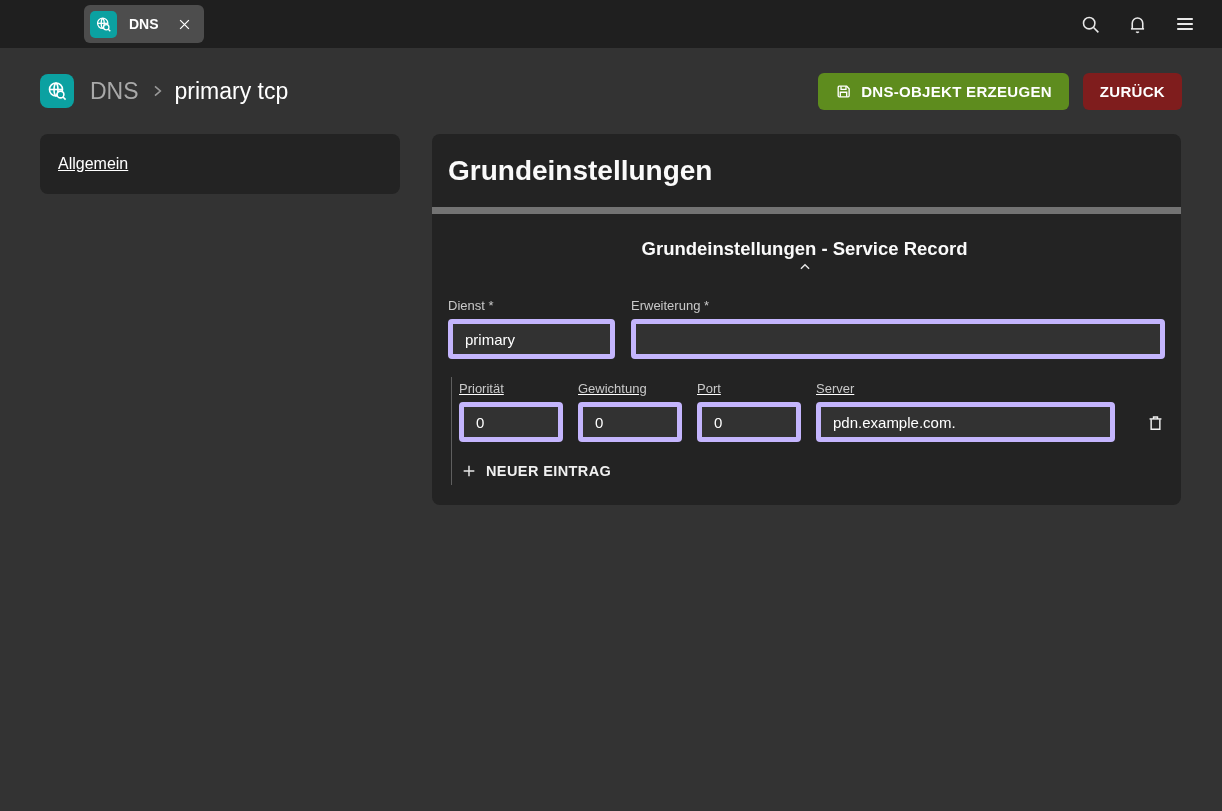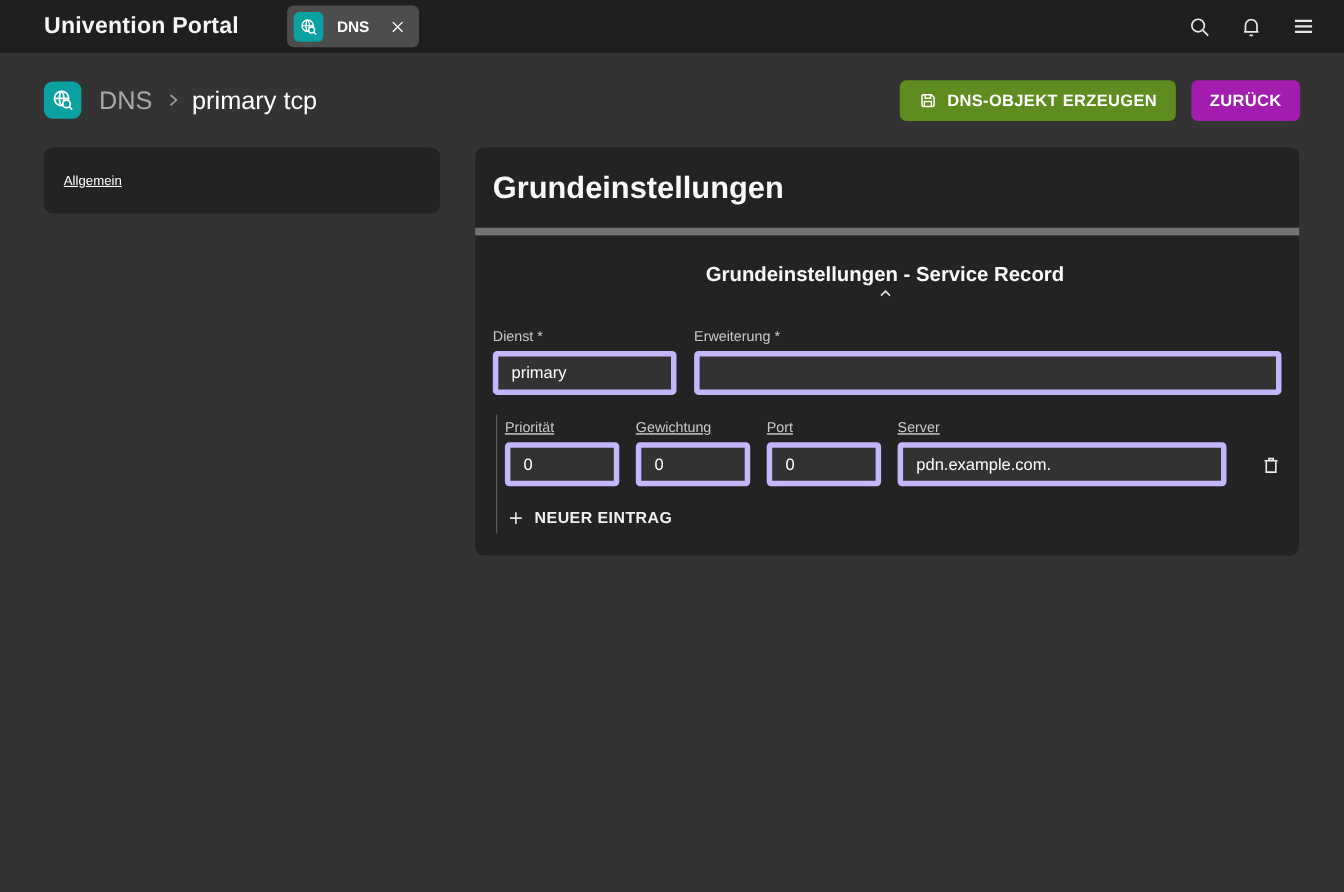--- a/index.html
+++ b/index.html
@@ -50,30 +50,30 @@
   .crumb-item { font-size:23px; color:#ffffff; }
   .head-actions { margin-left:auto; display:flex; align-items:center; gap:14px; }
   .btn {
     height:37px; border:none; border-radius:6px;
     font-family:"Liberation Sans", sans-serif;
     font-size:15px; font-weight:700; letter-spacing:.3px;
     color:#ffffff; cursor:pointer;
     display:flex; align-items:center; gap:9px; padding:0 17px;
   }
   .btn-primary { background:#5e8c1e; }
-  .btn-secondary { background:#a21caf; }
+  .btn-secondary { background:#7f1d1d; }
 
   
   .content { display:flex; align-items:flex-start; gap:32px; padding:0 42px 0 40px; }
   .side-card {
     flex:0 0 360px; height:60px;
     background:#232323; border-radius:8px;
     display:flex; align-items:center; padding:0 18px;
   }
-  .side-link { color:#ffffff; font-size:12px; text-decoration:underline; cursor:pointer; }
+  .side-link { color:#ffffff; font-size:16px; text-decoration:underline; cursor:pointer; }
 
   .panel {
     flex:1 1 auto;
     background:#232323; border-radius:8px;
     padding-bottom:20px;
   }
   .panel-header {
     padding:21px 16px 20px;
     font-size:28px; font-weight:700; color:#fafafa;
     border-bottom:7px solid #737373;
@@ -119,21 +119,20 @@
     color:#f0f0f0; font-family:"Liberation Sans", sans-serif;
     font-size:14.5px; font-weight:700; letter-spacing:.4px;
     padding:4px 2px;
   }
   .ttl-block { margin-top:26px; }
 </style>
 </head>
 <body>
 
 <div class="topbar">
-  <div class="topbar-title">Univention Portal</div>
 
   <div class="tab">
     <span class="tab-icon">
       <svg width="19" height="19" viewBox="0 0 24 24" fill="none" stroke="#ffffff" stroke-width="1.6">
         <circle cx="11" cy="10.5" r="6.5"></circle>
         <path d="M4.5 10.5h13"></path>
         <path d="M11 4c-2.6 2-2.6 11 0 13"></path>
         <path d="M11 4c2.6 2 2.6 11 0 13"></path>
         <circle cx="15.5" cy="15.5" r="3.4" fill="#0ba1a1"></circle>
         <path d="M18 18l2.6 2.6"></path>

